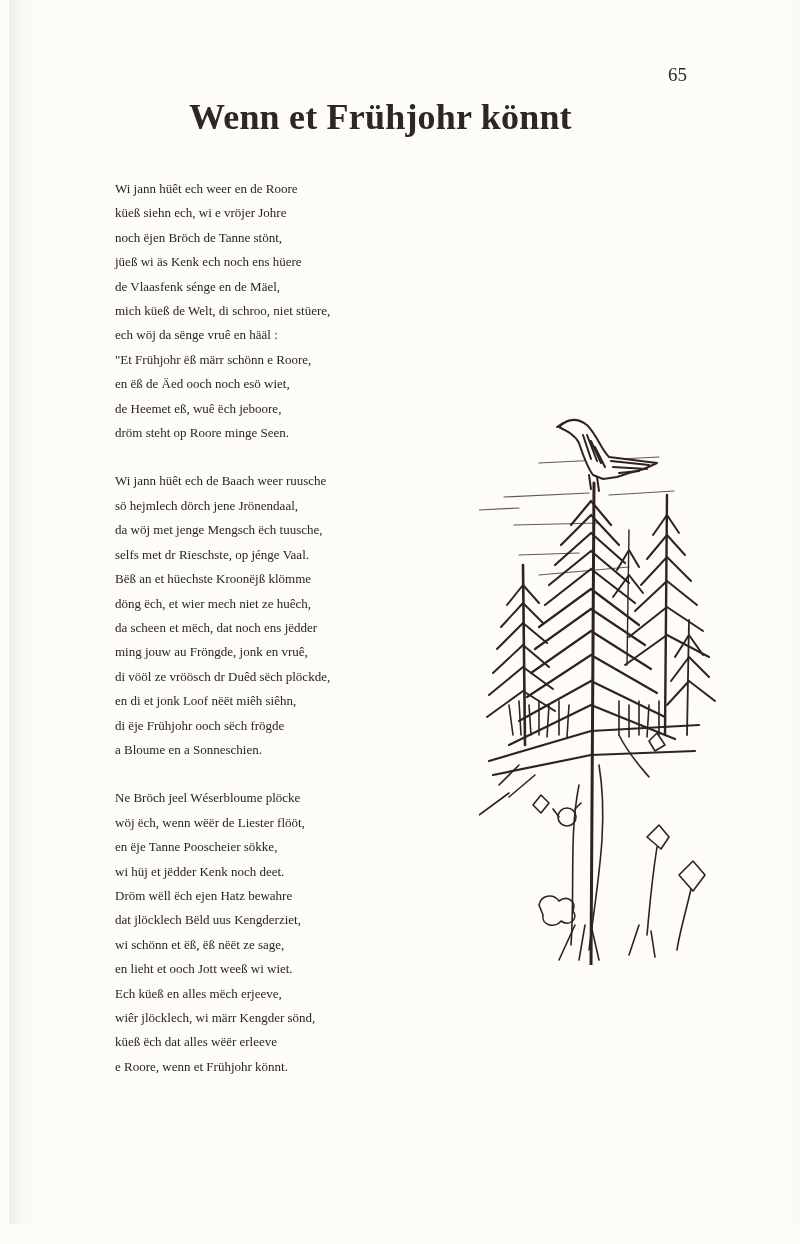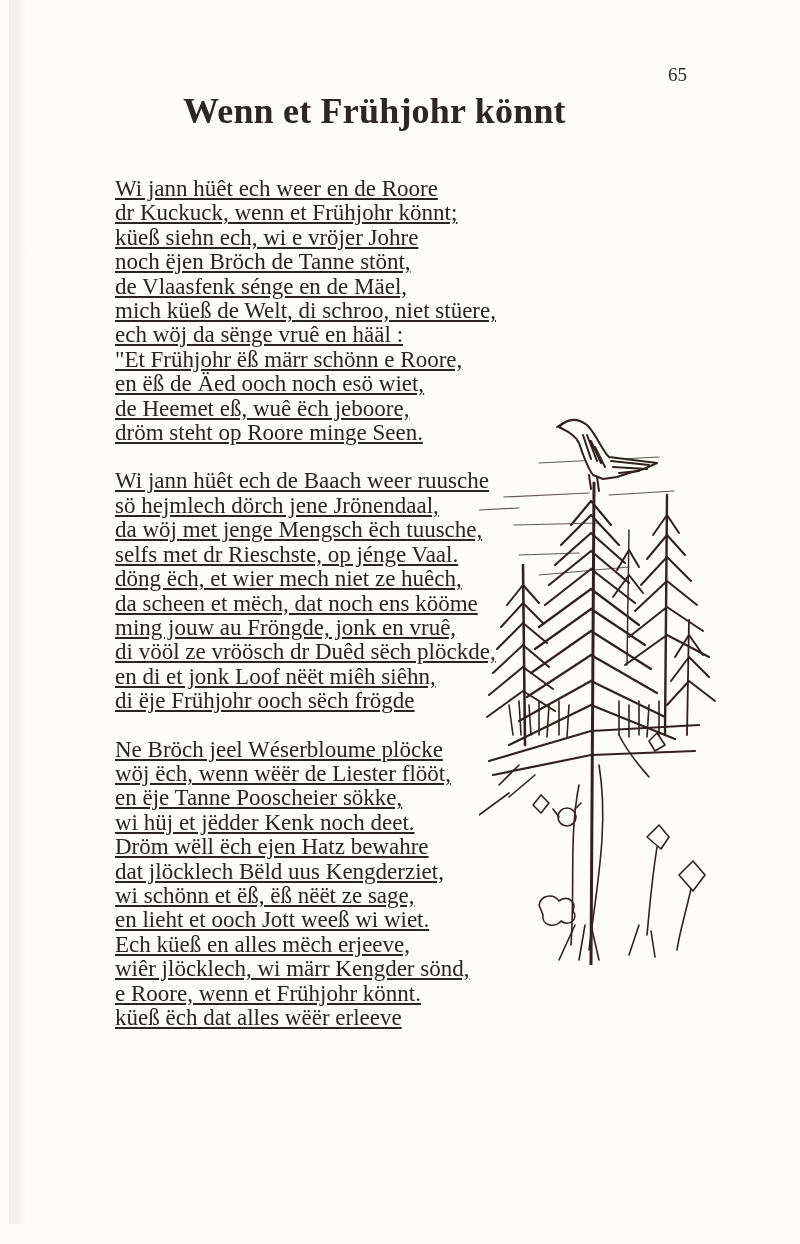--- a/index.html
+++ b/index.html
@@ -19,76 +19,78 @@
       position: absolute; left: 659px; top: 64px;
       font-size: 19px; color: #2e2a28;
     }
     .title {
       position: absolute; left: 164px; top: 80px;
       font-size: 36px; font-weight: bold; letter-spacing: 0.2px;
       color: #2c2624; white-space: nowrap;
     }
     .poem {
       position: absolute; left: 106px; top: 177px;
-      font-size: 23px; line-height: 24.4px; text-decoration: underline;
+      font-size: 13px; line-height: 24.4px;
     }
     .stanza { margin: 0 0 24px 0; }
     .line { white-space: nowrap; display: block; }
     .illustration {
       position: absolute; left: 470px; top: 405px; width: 250px; height: 560px;
     }
   </style>
 </head>
 <body>
 
 <div class="page">
 
   <div class="page-number">65</div>
 
-  <h1 class="title" style="margin:10px;">Wenn et Frühjohr könnt</h1>
+  <h1 class="title" style="margin:16px;">Wenn et Frühjohr könnt</h1>
 
   <div class="poem">
     <div class="stanza">
       <span class="line">Wi jann hüêt ech weer en de Roore</span>
-      <span class="line">dr Kuckuck, wenn et Frühjohr könnt;</span>
       <span class="line">küeß siehn ech, wi e vröjer Johre</span>
       <span class="line">noch ëjen Bröch de Tanne stönt,</span>
+      <span class="line">jüeß wi äs Kenk ech noch ens hüere</span>
       <span class="line">de Vlaasfenk sénge en de Mäel,</span>
       <span class="line">mich küeß de Welt, di schroo, niet stüere,</span>
       <span class="line">ech wöj da sënge vruê en hääl :</span>
       <span class="line">"Et Frühjohr ëß märr schönn e Roore,</span>
       <span class="line">en ëß de Äed ooch noch esö wiet,</span>
       <span class="line">de Heemet eß, wuê ëch jeboore,</span>
       <span class="line">dröm steht op Roore minge Seen.</span>
     </div>
     <div class="stanza">
       <span class="line">Wi jann hüêt ech de Baach weer ruusche</span>
       <span class="line">sö hejmlech dörch jene Jrönendaal,</span>
       <span class="line">da wöj met jenge Mengsch ëch tuusche,</span>
       <span class="line">selfs met dr Rieschste, op jénge Vaal.</span>
+      <span class="line">Bëß an et hüechste Kroonëjß klömme</span>
       <span class="line">döng ëch, et wier mech niet ze huêch,</span>
-      <span class="line">da scheen et mëch, dat noch ens kööme</span>
+      <span class="line">da scheen et mëch, dat noch ens jëdder</span>
       <span class="line">ming jouw au Fröngde, jonk en vruê,</span>
       <span class="line">di vööl ze vröösch dr Duêd sëch plöckde,</span>
       <span class="line">en di et jonk Loof nëët miêh siêhn,</span>
       <span class="line">di ëje Frühjohr ooch sëch frögde</span>
+      <span class="line">a Bloume en a Sonneschien.</span>
     </div>
     <div class="stanza">
       <span class="line">Ne Bröch jeel Wéserbloume plöcke</span>
       <span class="line">wöj ëch, wenn wëër de Liester flööt,</span>
       <span class="line">en ëje Tanne Pooscheier sökke,</span>
       <span class="line">wi hüj et jëdder Kenk noch deet.</span>
       <span class="line">Dröm wëll ëch ejen Hatz bewahre</span>
       <span class="line">dat jlöcklech Bëld uus Kengderziet,</span>
       <span class="line">wi schönn et ëß, ëß nëët ze sage,</span>
       <span class="line">en lieht et ooch Jott weeß wi wiet.</span>
       <span class="line">Ech küeß en alles mëch erjeeve,</span>
       <span class="line">wiêr jlöcklech, wi märr Kengder sönd,</span>
+      <span class="line">küeß ëch dat alles wëër erleeve</span>
       <span class="line">e Roore, wenn et Frühjohr könnt.</span>
-      <span class="line">küeß ëch dat alles wëër erleeve</span>
     </div>
   </div>
 
   <svg class="illustration" viewBox="0 0 250 560" xmlns="http://www.w3.org/2000/svg" fill="none" stroke="#2f2220" stroke-linecap="round" stroke-linejoin="round">
 
     <g stroke-width="1.2" opacity="0.75">
       <path d="M60 58 L180 52"></path>
       <path d="M25 92 L110 88"></path>
       <path d="M0 105 L40 103"></path>
       <path d="M35 120 L120 118"></path>

